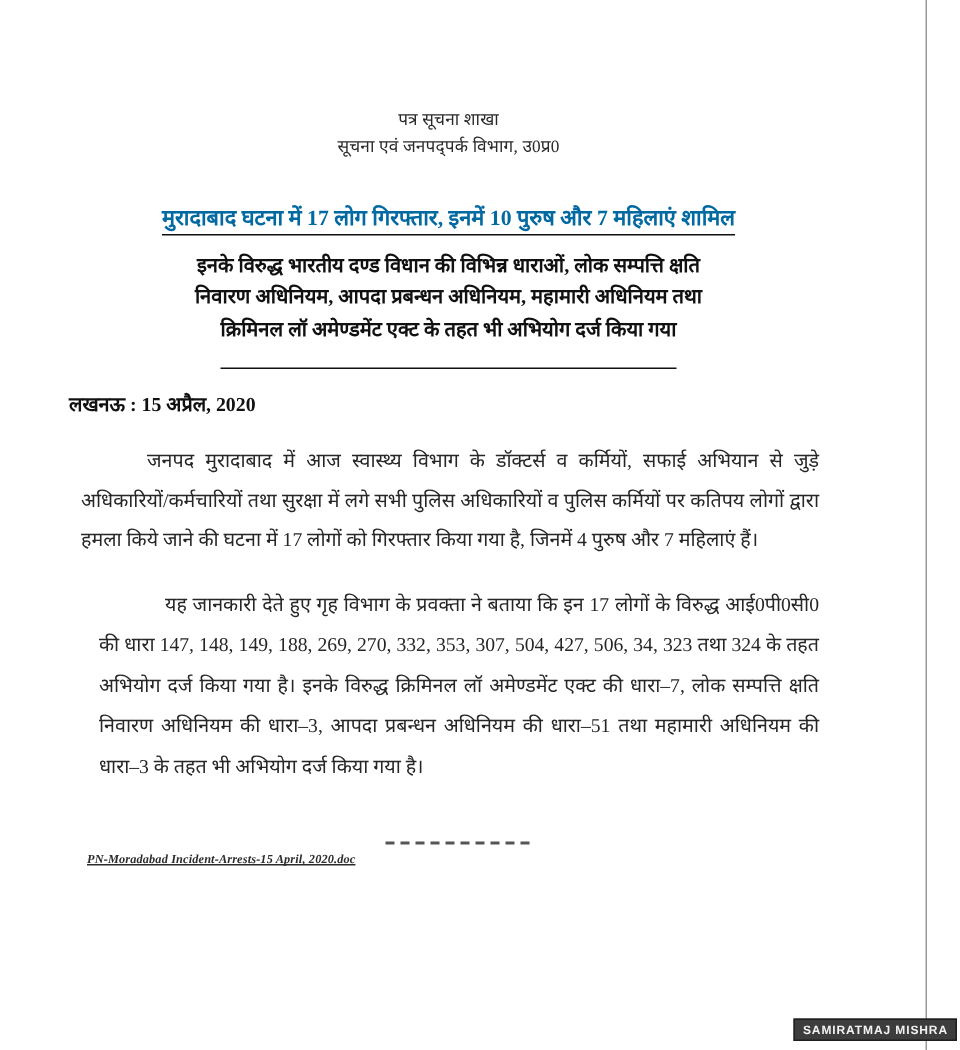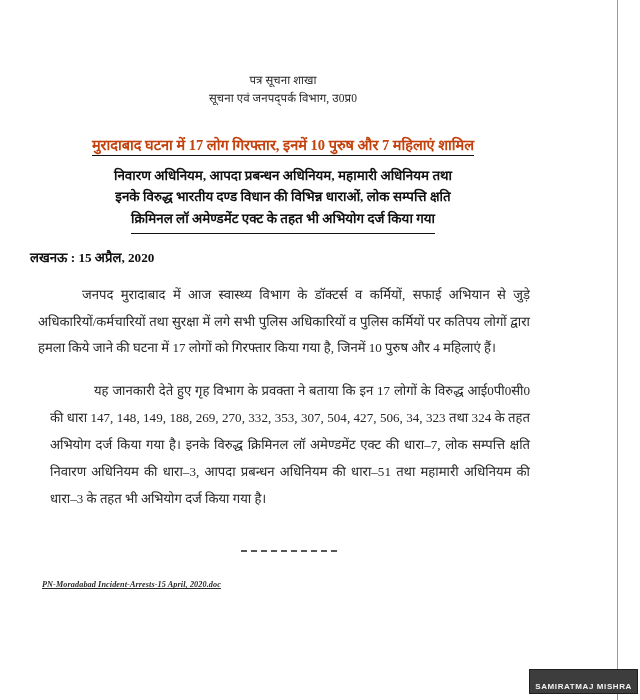--- a/index.html
+++ b/index.html
@@ -21,21 +21,21 @@
     left: 0;
     top: 0;
     width: 618px;
     height: 700px;
     background: #ffffff;
     border-right: 1px solid #9a9a9a;
     box-sizing: border-box;
   }
   .content {
     position: absolute;
-    left: 0;
+    left: 16px;
     top: 0;
     width: 566px;
     padding: 0 30px;
     box-sizing: border-box;
   }
 
   
   .masthead {
     text-align: center;
     margin-top: 72px;
@@ -45,41 +45,41 @@
     color: #2a2a2a;
   }
   .masthead div { white-space: nowrap; }
 
   
   .headline {
     text-align: center;
     font-weight: bold;
     font-size: 14.5px;
     margin-top: 26px;
-    color: #c2410c;
+    color: #0369a1;
   }
   .headline .u {
     border-bottom: 1.4px solid #111;
     padding-bottom: 1px;
     display: inline-block;
   }
 
   .subhead {
     text-align: center;
     font-weight: bold;
     font-size: 13.4px;
     line-height: 1.62;
     margin-top: 9px;
     color: #111;
     padding: 0 8px;
   }
   .subhead .line { display: block; }
   .subhead .line.u span {
     border-bottom: 1.3px solid #111;
-    padding-bottom: 3px;
+    padding-bottom: 14px;
     display: inline-block;
   }
 
   
   .dateline {
     text-align: left;
     font-weight: bold;
     font-size: 13.2px;
     margin-top: 14px;
     padding-right: 22px;
@@ -106,71 +106,71 @@
     text-align: center;
   }
   .sep {
     display: inline-block;
     width: 96px;
     height: 0;
     border-top: 2px dashed #555;
     margin-left: 12px;
   }
   .filename {
-    margin-top: 24px;
+    margin-top: 0;
     padding-left: 12px;
     font-size: 8.2px;
     font-weight: bold;
     font-style: italic;
     text-decoration: underline;
     color: #2b2b2b;
     letter-spacing: 0.1px;
   }
 
   
   .watermark {
     position: absolute;
     right: 2px;
     bottom: 6px;
     background: #3d3d3d;
     color: #f2f2f2;
     font-family: "Liberation Sans", "DejaVu Sans", sans-serif;
     font-size: 8px;
     font-weight: bold;
     letter-spacing: 0.6px;
-    padding: 12px 5px 2px 5px;
+    padding: 2px 5px 2px 5px;
     border: 1px solid #1f1f1f;
     white-space: nowrap;
   }
 </style>
 </head>
 <body>
 
 <div class="page">
   <div class="content">
 
     <div class="masthead">
       <div>पत्र सूचना शाखा</div>
       <div>सूचना एवं जनपद्पर्क विभाग, उ0प्र0</div>
     </div>
 
     <div class="headline">
       <span class="u">मुरादाबाद घटना में 17 लोग गिरफ्तार, इनमें 10 पुरुष और 7 महिलाएं शामिल</span>
     </div>
 
     <div class="subhead">
+      <span class="line">इनके विरुद्ध भारतीय दण्ड विधान की विभिन्न धाराओं, लोक सम्पत्ति क्षति</span>
       <span class="line">निवारण अधिनियम, आपदा प्रबन्धन अधिनियम, महामारी अधिनियम तथा</span>
-      <span class="line">इनके विरुद्ध भारतीय दण्ड विधान की विभिन्न धाराओं, लोक सम्पत्ति क्षति</span>
       <span class="line u"><span>क्रिमिनल लॉ अमेण्डमेंट एक्ट के तहत भी अभियोग दर्ज किया गया</span></span>
     </div>
 
     <div class="dateline">लखनऊ : 15 अप्रैल, 2020</div>
 
     <div class="body-block">
-      <p class="para indent">जनपद मुरादाबाद में आज स्वास्थ्य विभाग के डॉक्टर्स व कर्मियों, सफाई अभियान से जुड़े अधिकारियों/कर्मचारियों तथा सुरक्षा में लगे सभी पुलिस अधिकारियों व पुलिस कर्मियों पर कतिपय लोगों द्वारा हमला किये जाने की घटना में 17 लोगों को गिरफ्तार किया गया है, जिनमें 10 पुरुष और 4 महिलाएं हैं।</p>
+      <p class="para indent">जनपद मुरादाबाद में आज स्वास्थ्य विभाग के डॉक्टर्स व कर्मियों, सफाई अभियान से जुड़े अधिकारियों/कर्मचारियों तथा सुरक्षा में लगे सभी पुलिस अधिकारियों व पुलिस कर्मियों पर कतिपय लोगों द्वारा हमला किये जाने की घटना में 17 लोगों को गिरफ्तार किया गया है, जिनमें 4 पुरुष और 7 महिलाएं हैं।</p>
       <p class="para indent">यह जानकारी देते हुए गृह विभाग के प्रवक्ता ने बताया कि इन 17 लोगों के विरुद्ध आई0पी0सी0 की धारा 147, 148, 149, 188, 269, 270, 332, 353, 307, 504, 427, 506, 34, 323 तथा 324 के तहत अभियोग दर्ज किया गया है। इनके विरुद्ध क्रिमिनल लॉ अमेण्डमेंट एक्ट की धारा–7, लोक सम्पत्ति क्षति निवारण अधिनियम की धारा–3, आपदा प्रबन्धन अधिनियम की धारा–51 तथा महामारी अधिनियम की धारा–3 के तहत भी अभियोग दर्ज किया गया है।</p>
     </div>
 
     <div class="sep-wrap">
       <span class="sep"></span>
     </div>
 
     <div class="filename">PN-Moradabad Incident-Arrests-15 April, 2020.doc</div>
 
   </div>

